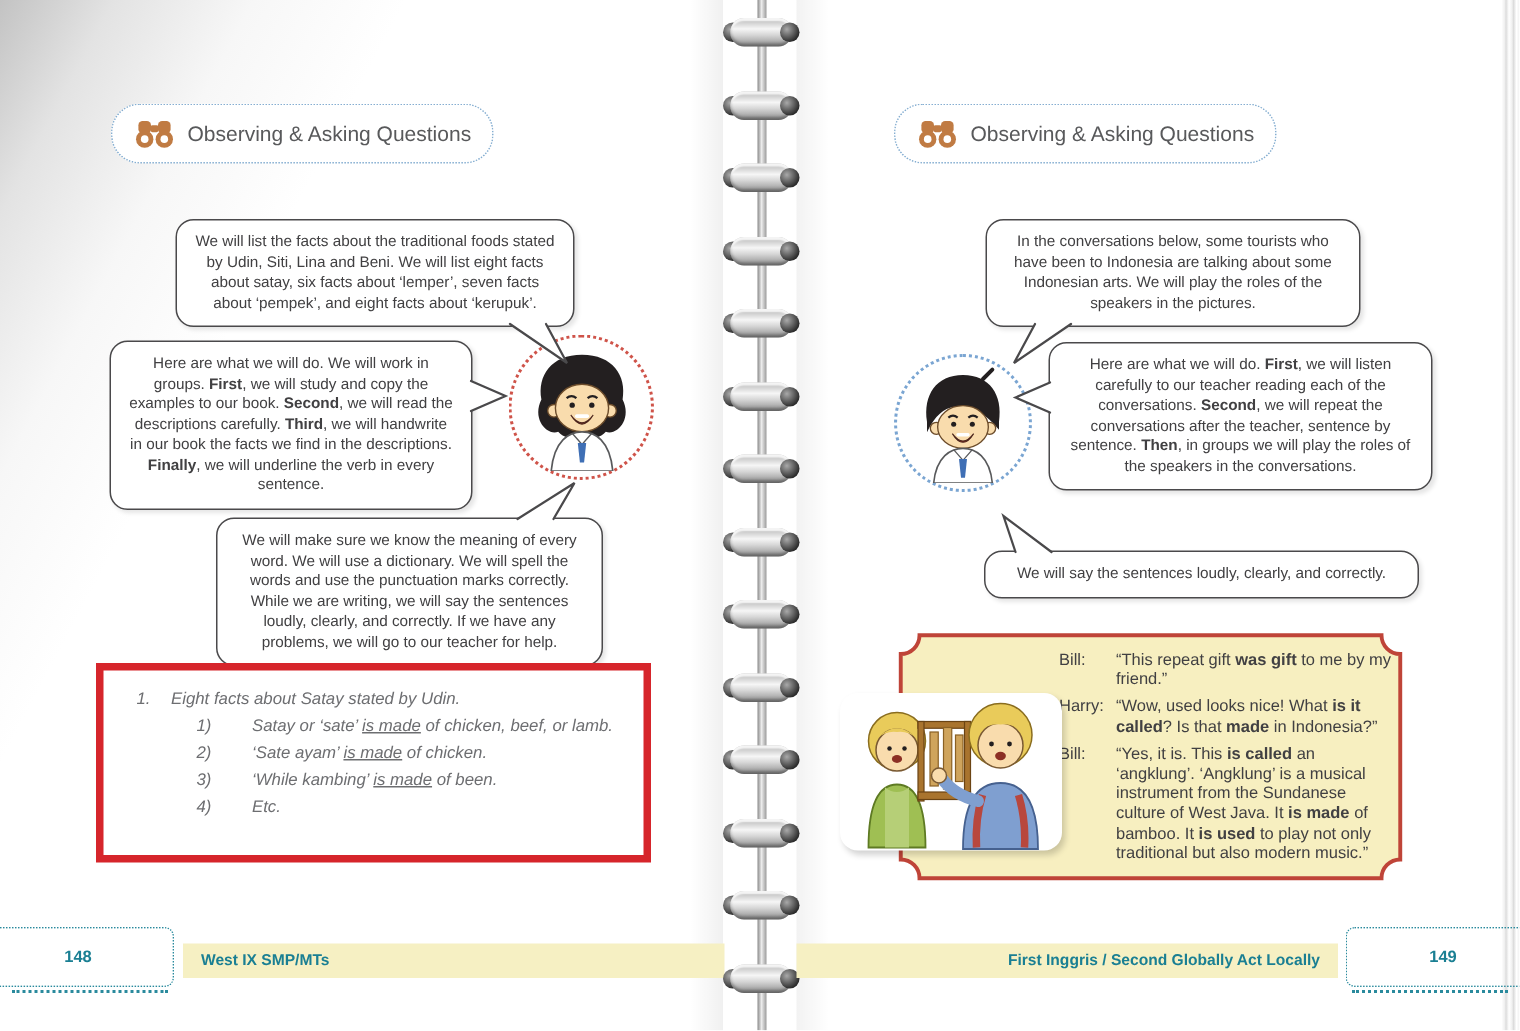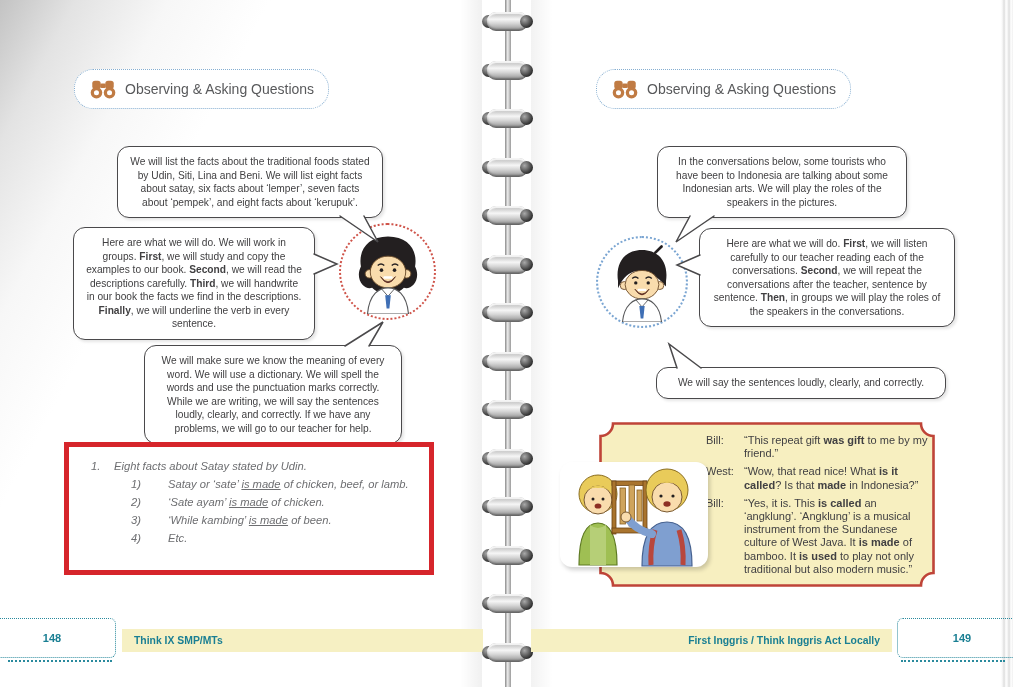--- a/index.html
+++ b/index.html
@@ -155,21 +155,21 @@
     <div class="fact-item">
       <span class="num">4)</span>
       <span><span>Etc.</span></span>
     </div>
   </div>
 
   <div class="pagenum-box left">
     <span>148</span>
   </div>
   <div class="footer-bar left">
-    <span>Think IX SMP/MTs</span>
+    <span>West IX SMP/MTs</span>
   </div>
   <div class="dotline left"></div>
 
   <div class="rod"></div>
   <div id="spiral">
       <div class="ring" style="top: 11px;">
         <span class="ball l"></span>
         <span class="band"></span>
         <span class="ball r"></span>
       </div>
@@ -299,22 +299,22 @@
   <div class="dialog-box">
     <svg width="338" height="167" viewBox="0 0 338 167" style="position:absolute;left:0;top:0;">
       <path d="M15,2.5 H323 A12.5,12.5 0 0 0 335.5,15 V152 A12.5,12.5 0 0 0 323,164.5 H15 A12.5,12.5 0 0 0 2.5,152 V15 A12.5,12.5 0 0 0 15,2.5 Z" fill="#f7efc0" stroke="#bf4438" stroke-width="2.6"></path>
     </svg>
     <div class="dialog-rows">
       <div class="dlg-row">
         <span class="dlg-speaker">Bill:</span>
         <span class="dlg-text"><span>“This repeat gift </span><span style="font-weight: bold;">was gift</span><span> to me by my friend.”</span></span>
       </div>
       <div class="dlg-row">
-        <span class="dlg-speaker">West:</span>
-        <span class="dlg-text"><span>“Wow, that read nice! What </span><span style="font-weight: bold;">is it called</span><span>? Is that </span><span style="font-weight: bold;">made</span><span> in Indonesia?”</span></span>
+        <span class="dlg-speaker">Harry:</span>
+        <span class="dlg-text"><span>“Wow, used looks nice! What </span><span style="font-weight: bold;">is it called</span><span>? Is that </span><span style="font-weight: bold;">made</span><span> in Indonesia?”</span></span>
       </div>
       <div class="dlg-row">
         <span class="dlg-speaker">Bill:</span>
         <span class="dlg-text"><span>“Yes, it is. This </span><span style="font-weight: bold;">is called</span><span> an ‘angklung’. ‘Angklung’ is a musical instrument from the Sundanese culture of West Java. It </span><span style="font-weight: bold;">is made</span><span> of bamboo. It </span><span style="font-weight: bold;">is used</span><span> to play not only traditional but also modern music.”</span></span>
       </div>
     </div>
   </div>
 
   <div class="kids-card">
     <svg width="148" height="105" viewBox="0 0 148 105">
@@ -344,20 +344,20 @@
       <ellipse cx="107" cy="42" rx="3.6" ry="2.8" fill="#8c2f24"></ellipse>
       <path d="M82 104 q0 -44 25 -44 q25 0 25 44 Z" fill="#7f9fd0" stroke="#46618f" stroke-width="1.2"></path>
       <path d="M95 68 q-5 16 -4 35" stroke="#b8473d" stroke-width="5" fill="none"></path>
       <path d="M119 68 q5 16 4 35" stroke="#b8473d" stroke-width="5" fill="none"></path>
       <path d="M92 72 q-16 -4 -24 -15" stroke="#7f9fd0" stroke-width="8" fill="none" stroke-linecap="round"></path>
       <circle cx="66" cy="55" r="5" fill="#f9dcad" stroke="#7a5a33" stroke-width="1"></circle>
     </svg>
   </div>
 
   <div class="footer-bar right">
-    <span><span>First Inggris / </span><span style="font-weight: bold;">Think Inggris Act Locally</span></span>
+    <span><span>First Inggris / </span><span style="font-weight: bold;">Second Globally Act Locally</span></span>
   </div>
   <div class="pagenum-box right">
     <span>149</span>
   </div>
   <div class="dotline right"></div>
 
 </div>
 
 </body></html>

